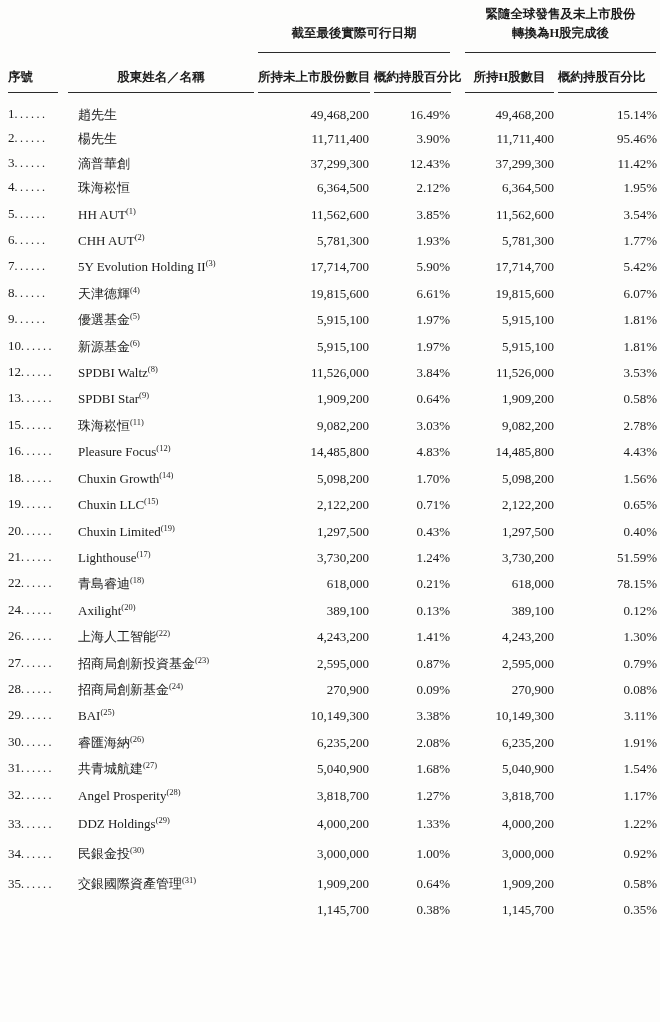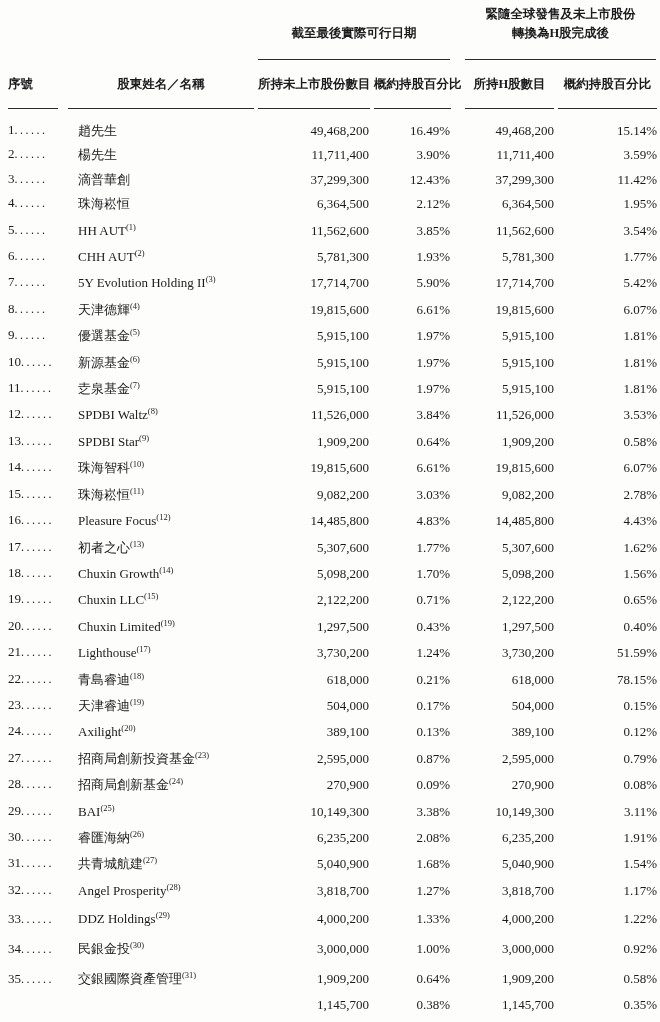--- a/index.html
+++ b/index.html
@@ -8,28 +8,28 @@
     font-family:"Liberation Serif","DejaVu Serif",serif; color:#1b1b1b;
     -webkit-font-smoothing:antialiased;
   }
   .page { width:660px; height:1022px; padding-top:5px; box-sizing:border-box; }
   table { border-collapse:collapse; table-layout:fixed; width:650px; margin-left:8px; }
   th, td { padding:0; font-weight:normal; vertical-align:bottom; overflow:visible; white-space:nowrap; }
 
   
   thead th { font-weight:bold; font-size:12.5px; line-height:19px; }
   tr.groups th { vertical-align:bottom; }
-  .grp { border-bottom:1.3px solid #2a2a2a; padding-bottom:16px; text-align:center; }
+  .grp { border-bottom:1.3px solid #2a2a2a; padding-bottom:9px; text-align:center; }
   .grp1 { margin:16px 2px 0 2px; }
   .grp2 { margin:0 2px 0 13px; }
   tr.labels th { padding-top:7px; }
-  .lbl { border-bottom:1.3px solid #2a2a2a; padding-bottom:14px; }
+  .lbl { border-bottom:1.3px solid #2a2a2a; padding-bottom:5px; }
   .lbl.left   { text-align:left;  margin-right:8px; }
   .lbl.center { text-align:center; margin:0 2px; }
-  .lbl.right  { text-align:center; margin:4px 1px 0 2px; }
+  .lbl.right  { text-align:left; margin:4px 1px 0 2px; }
   .lbl.c3     { margin-left:13px;margin-top:8px; }
 
   
   tbody td { font-size:13px; line-height:23.4px; }
   tbody tr.tall td { line-height:26px; }
   tbody tr.first td { padding-top:9px; }
   td.serial { text-align:left; }
   td.serial .dots { letter-spacing:2.5px; font-size:12px; }
   td.name { padding-left:12px; }
   td.num  { text-align:right; }
@@ -95,21 +95,21 @@
           <td class="num n2">16.49%</td>
           <td class="num n3">49,468,200</td>
           <td class="num n4">15.14%</td>
         </tr>
         <tr>
           <td class="serial"><span>2</span><span class="dots">......</span></td>
           <td class="name"><span>楊先生</span></td>
           <td class="num n1">11,711,400</td>
           <td class="num n2">3.90%</td>
           <td class="num n3">11,711,400</td>
-          <td class="num n4">3.59%</td>
+          <td class="num n4">95.46%</td>
         </tr>
         <tr>
           <td class="serial"><span>3</span><span class="dots">......</span></td>
           <td class="name"><span>滴普華創</span></td>
           <td class="num n1">37,299,300</td>
           <td class="num n2">12.43%</td>
           <td class="num n3">37,299,300</td>
           <td class="num n4">11.42%</td>
         </tr>
         <tr>
@@ -162,76 +162,52 @@
         </tr>
         <tr>
           <td class="serial"><span>10</span><span class="dots">......</span></td>
           <td class="name"><span>新源基金</span><span class="sup">(6)</span></td>
           <td class="num n1">5,915,100</td>
           <td class="num n2">1.97%</td>
           <td class="num n3">5,915,100</td>
           <td class="num n4">1.81%</td>
         </tr>
         <tr>
-          <td class="serial"><span>11</span><span class="dots">......</span></td>
-          <td class="name"><span>赱泉基金</span><span class="sup">(7)</span></td>
-          <td class="num n1">5,915,100</td>
-          <td class="num n2">1.97%</td>
-          <td class="num n3">5,915,100</td>
-          <td class="num n4">1.81%</td>
-        </tr>
-        <tr>
           <td class="serial"><span>12</span><span class="dots">......</span></td>
           <td class="name"><span>SPDBI Waltz</span><span class="sup">(8)</span></td>
           <td class="num n1">11,526,000</td>
           <td class="num n2">3.84%</td>
           <td class="num n3">11,526,000</td>
           <td class="num n4">3.53%</td>
         </tr>
         <tr>
           <td class="serial"><span>13</span><span class="dots">......</span></td>
           <td class="name"><span>SPDBI Star</span><span class="sup">(9)</span></td>
           <td class="num n1">1,909,200</td>
           <td class="num n2">0.64%</td>
           <td class="num n3">1,909,200</td>
           <td class="num n4">0.58%</td>
         </tr>
         <tr>
-          <td class="serial"><span>14</span><span class="dots">......</span></td>
-          <td class="name"><span>珠海智科</span><span class="sup">(10)</span></td>
-          <td class="num n1">19,815,600</td>
-          <td class="num n2">6.61%</td>
-          <td class="num n3">19,815,600</td>
-          <td class="num n4">6.07%</td>
-        </tr>
-        <tr>
           <td class="serial"><span>15</span><span class="dots">......</span></td>
           <td class="name"><span>珠海崧恒</span><span class="sup">(11)</span></td>
           <td class="num n1">9,082,200</td>
           <td class="num n2">3.03%</td>
           <td class="num n3">9,082,200</td>
           <td class="num n4">2.78%</td>
         </tr>
         <tr>
           <td class="serial"><span>16</span><span class="dots">......</span></td>
           <td class="name"><span>Pleasure Focus</span><span class="sup">(12)</span></td>
           <td class="num n1">14,485,800</td>
           <td class="num n2">4.83%</td>
           <td class="num n3">14,485,800</td>
           <td class="num n4">4.43%</td>
         </tr>
         <tr>
-          <td class="serial"><span>17</span><span class="dots">......</span></td>
-          <td class="name"><span>初者之心</span><span class="sup">(13)</span></td>
-          <td class="num n1">5,307,600</td>
-          <td class="num n2">1.77%</td>
-          <td class="num n3">5,307,600</td>
-          <td class="num n4">1.62%</td>
-        </tr>
-        <tr>
           <td class="serial"><span>18</span><span class="dots">......</span></td>
           <td class="name"><span>Chuxin Growth</span><span class="sup">(14)</span></td>
           <td class="num n1">5,098,200</td>
           <td class="num n2">1.70%</td>
           <td class="num n3">5,098,200</td>
           <td class="num n4">1.56%</td>
         </tr>
         <tr>
           <td class="serial"><span>19</span><span class="dots">......</span></td>
           <td class="name"><span>Chuxin LLC</span><span class="sup">(15)</span></td>
@@ -258,34 +234,34 @@
         </tr>
         <tr>
           <td class="serial"><span>22</span><span class="dots">......</span></td>
           <td class="name"><span>青島睿迪</span><span class="sup">(18)</span></td>
           <td class="num n1">618,000</td>
           <td class="num n2">0.21%</td>
           <td class="num n3">618,000</td>
           <td class="num n4">78.15%</td>
         </tr>
         <tr>
-          <td class="serial"><span>23</span><span class="dots">......</span></td>
-          <td class="name"><span>天津睿迪</span><span class="sup">(19)</span></td>
-          <td class="num n1">504,000</td>
-          <td class="num n2">0.17%</td>
-          <td class="num n3">504,000</td>
-          <td class="num n4">0.15%</td>
-        </tr>
-        <tr>
           <td class="serial"><span>24</span><span class="dots">......</span></td>
           <td class="name"><span>Axilight</span><span class="sup">(20)</span></td>
           <td class="num n1">389,100</td>
           <td class="num n2">0.13%</td>
           <td class="num n3">389,100</td>
           <td class="num n4">0.12%</td>
+        </tr>
+        <tr>
+          <td class="serial"><span>26</span><span class="dots">......</span></td>
+          <td class="name"><span>上海人工智能</span><span class="sup">(22)</span></td>
+          <td class="num n1">4,243,200</td>
+          <td class="num n2">1.41%</td>
+          <td class="num n3">4,243,200</td>
+          <td class="num n4">1.30%</td>
         </tr>
         <tr>
           <td class="serial"><span>27</span><span class="dots">......</span></td>
           <td class="name"><span>招商局創新投資基金</span><span class="sup">(23)</span></td>
           <td class="num n1">2,595,000</td>
           <td class="num n2">0.87%</td>
           <td class="num n3">2,595,000</td>
           <td class="num n4">0.79%</td>
         </tr>
         <tr>

